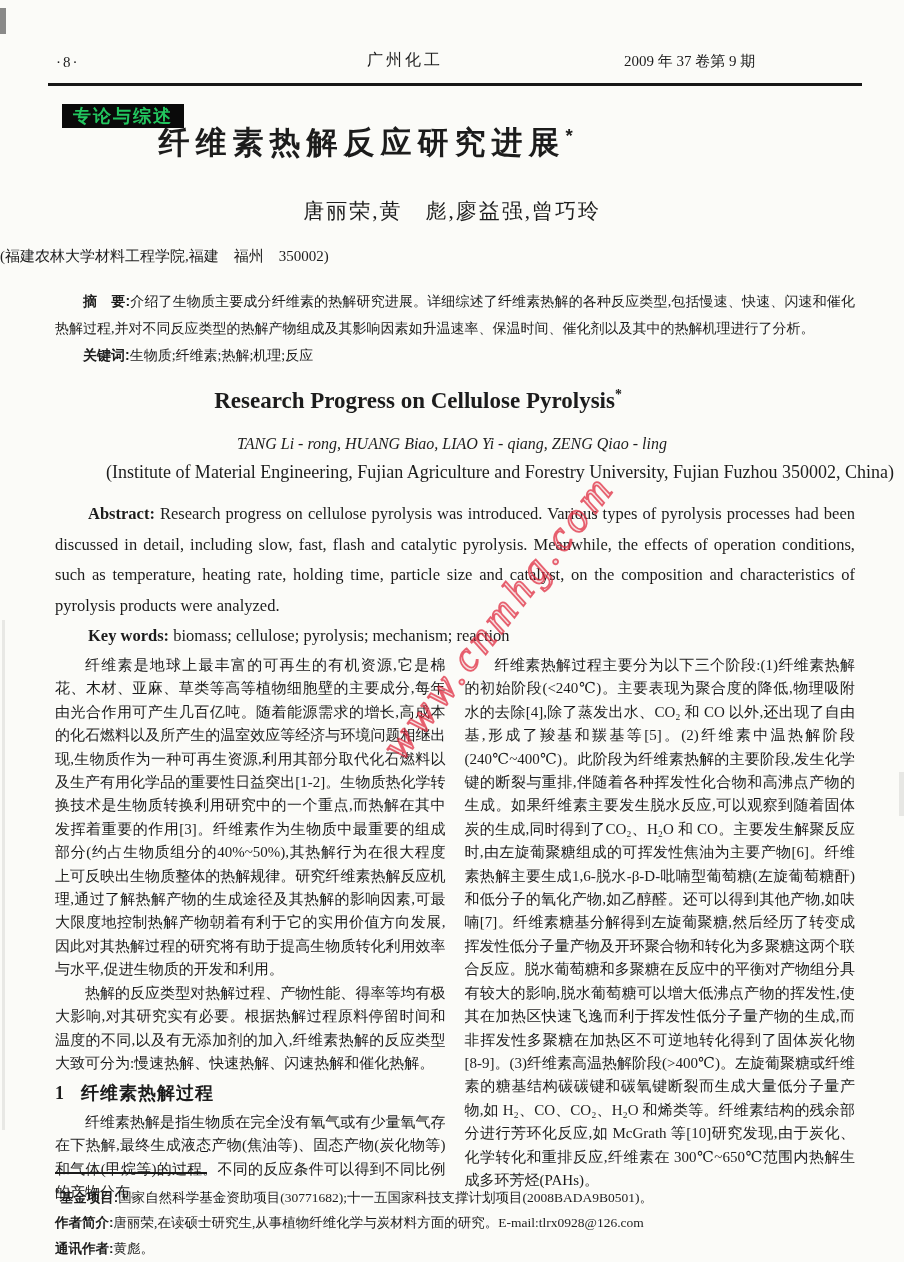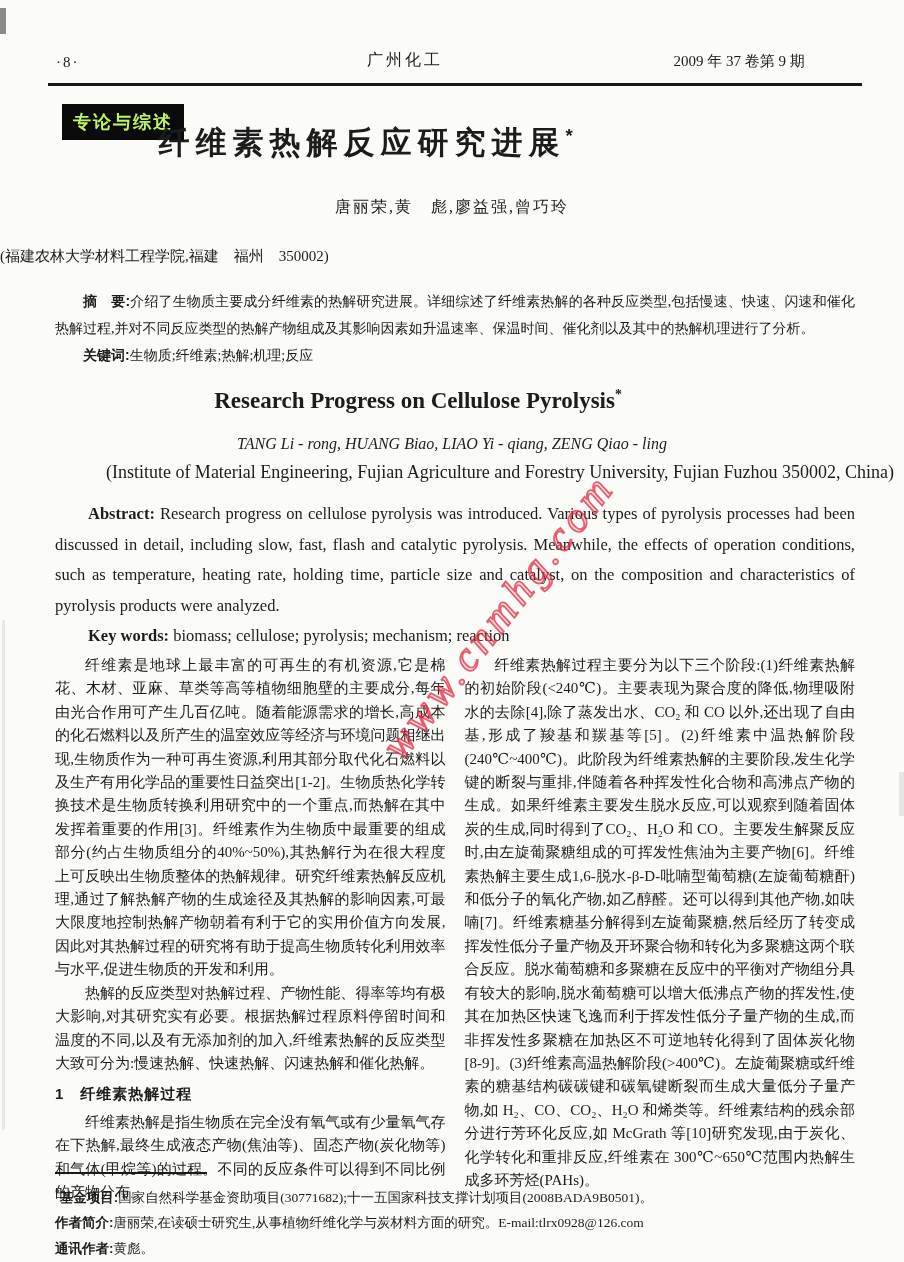--- a/index.html
+++ b/index.html
@@ -10,38 +10,38 @@
     font-family:"Liberation Serif","DejaVu Serif",serif;
   }
   
   .header-row {
     position:absolute; top:50px; left:56px; width:798px;
     display:flex; align-items:flex-end; font-size:15px;
   }
   .h-left { width:130px; text-align:left; letter-spacing:2px; }
   .h-center { flex:1; text-align:center; font-size:16px; letter-spacing:3px;
     font-family:"Liberation Sans","DejaVu Sans",sans-serif; }
-  .h-right { width:230px; text-align:center; }
+  .h-right { width:230px; text-align:left; }
   .top-rule { position:absolute; top:83px; left:48px; width:814px; height:3px; background:#171717; }
   
   .cat-box {
-    position:absolute; top:104px; left:62px; padding:6px 11px;
-    background:#0a0a0a; color:#bef264; font-size:18px; font-weight:700;
+    position:absolute; top:104px; left:62px; padding:0 11px;
+    background:#0a0a0a; color:#22c55e; font-size:18px; font-weight:700;
     letter-spacing:2px; font-family:"Liberation Sans","DejaVu Sans",sans-serif;
   }
   
   .title-cn {
     position:absolute; top:122px; left:0; width:731px; text-align:center;
     font-size:31px; font-weight:700; letter-spacing:6px;
     font-family:"Liberation Sans","DejaVu Sans",sans-serif;
   }
   .sup { vertical-align:super; font-size:60%; letter-spacing:0; }
   .authors-cn {
     position:absolute; top:197px; left:0; width:904px; text-align:center;
-    font-size:16px; letter-spacing:2px;
+    font-size:21px; letter-spacing:2px;
   }
   .affil-cn { position:absolute; top:247px; left:0; width:904px; font-size:15px; }
   
   .abs-cn {
     position:absolute; top:288px; left:55px; width:800px;
     font-size:14px; line-height:27px; text-align:justify;
   }
   .abs-cn p { text-indent:2em; }
   .b-label { font-weight:700; font-family:"Liberation Sans","DejaVu Sans",sans-serif; }
   
@@ -61,22 +61,22 @@
   .abs-en p { text-indent:2em; }
   .abs-en .b-label { font-family:"Liberation Serif","DejaVu Serif",serif; }
   
   .columns {
     position:absolute; top:654px; left:55px; width:800px;
     display:flex; gap:19px;
   }
   .col { flex:1; font-size:15px; line-height:23.4px; text-align:justify; }
   .col p { text-indent:2em; }
   .sec-h {
-    font-size:15px; font-weight:700; margin:7px 0 5px 0;
-    font-family:Liberation Sans, sans-serif; letter-spacing:1px;
+    font-size:18px; font-weight:700; margin:7px 0 5px 0;
+    font-family:Liberation Serif, serif; letter-spacing:1px;
   }
   .sec-num { margin-right:16px; }
   
   .fn-rule { position:absolute; top:1172px; left:55px; width:152px; height:2px; background:#1b1b1b; }
   .footnotes {
     position:absolute; top:1181px; left:55px; width:800px;
     font-size:13.5px; line-height:25.5px;
   }
   .fn-star { vertical-align:super; font-size:70%; font-weight:700; }
   

